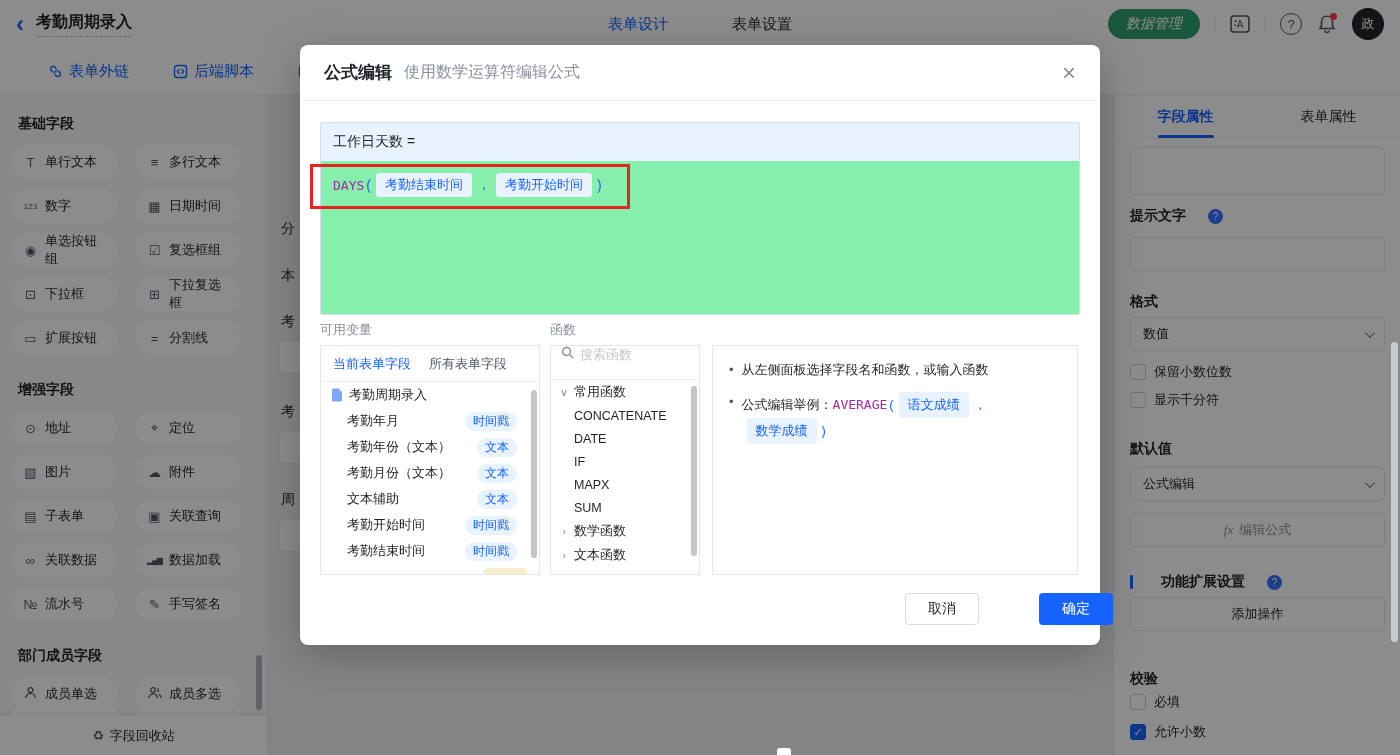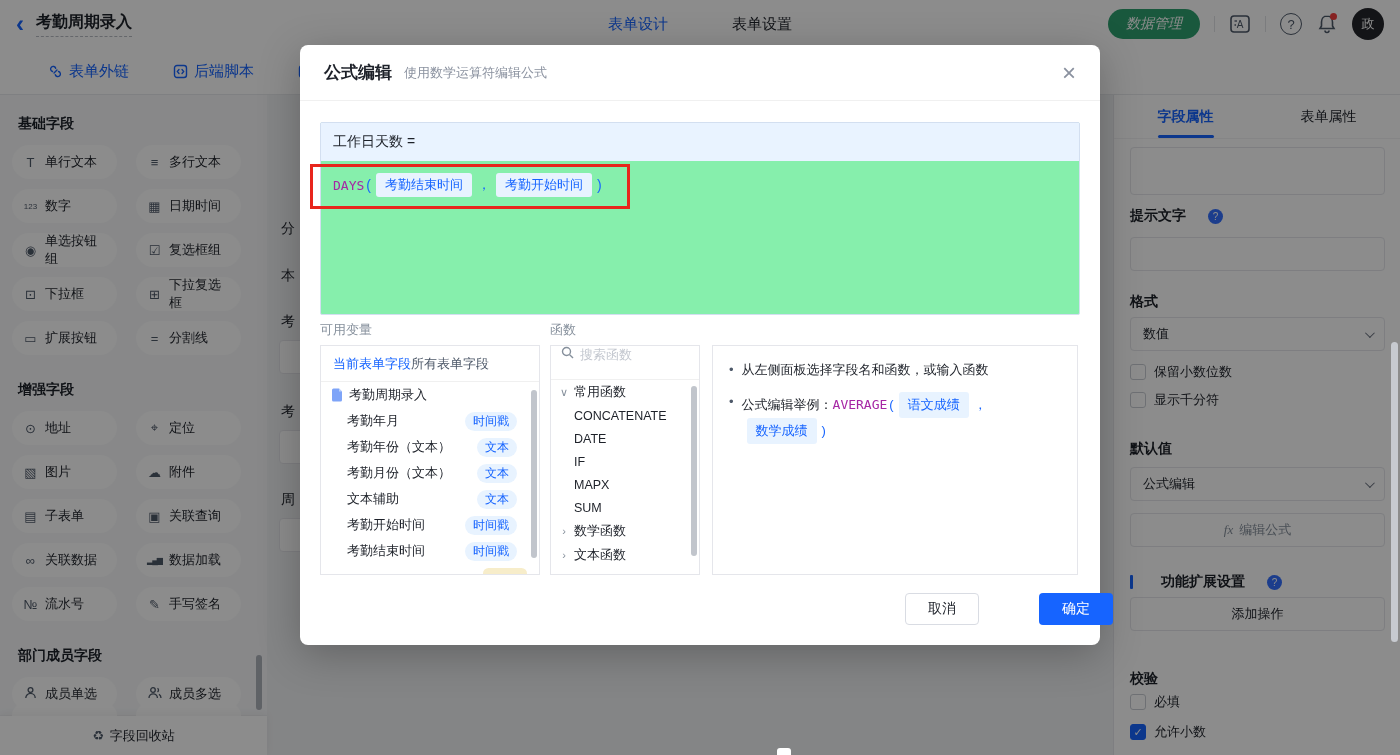--- a/index.html
+++ b/index.html
@@ -67,31 +67,31 @@
   .rp-btn{position:absolute;left:16px;width:255px;height:34px;border:1px solid #e5e6eb;border-radius:4px;background:#fff;display:flex;align-items:center;justify-content:center;font-size:13px;cursor:pointer;}
   .fx-txt{color:#86909c;display:flex;align-items:center;gap:6px;}
   .fx-glyph{font-style:italic;font-family:"Liberation Serif","DejaVu Serif",serif;}
   .blue-bar{display:inline-block;width:3px;height:14px;background:#1664ff;border-radius:1px;margin-right:6px;}
 
   
   .overlay{position:absolute;inset:0;background:rgba(0,0,0,.45);z-index:50;}
   .modal{position:absolute;left:300px;top:45px;width:800px;height:600px;background:#fff;border-radius:8px;box-shadow:0 10px 40px rgba(0,0,0,.25);z-index:100;}
   .m-header{height:56px;display:flex;align-items:center;padding:0 24px;border-bottom:1px solid #f0f0f0;}
   .m-title{font-size:17px;font-weight:bold;}
-  .m-sub{font-size:13px;color:#8a919f;margin-left:12px;}
+  .m-sub{font-size:16px;color:#8a919f;margin-left:12px;}
   .m-close{margin-left:auto;font-size:24px;color:#8a919f;line-height:1;cursor:pointer;}
   .formula-box{position:absolute;left:20px;top:77px;width:760px;height:193px;border:1px solid #d3dff0;border-radius:2px;background:#86efac;}
   .formula-head{height:38px;background:#e9f3ff;display:flex;align-items:center;padding:0 12px;font-size:14px;}
   .formula-line{display:flex;align-items:center;padding:12px;font-size:14px;color:#1664ff;}
   .fn-name{font-family:"DejaVu Sans Mono","Liberation Mono",monospace;font-size:13px;color:#a626a4;margin-right:2px;}
   .var-pill{background:#e8f3ff;color:#1664ff;font-size:13px;border-radius:3px;padding:3px 9px;margin:0 5px;white-space:nowrap;}
   .red-annot{position:absolute;left:10px;top:119px;width:320px;height:45px;border:3px solid #e8251c;z-index:5;pointer-events:none;}
   .panel-label{position:absolute;top:276px;font-size:13px;color:#86909c;}
   .m-panel{position:absolute;top:300px;height:230px;border:1px solid #e5e6eb;background:#fff;overflow:hidden;}
-  .vp-tabs{height:36px;display:flex;align-items:center;padding:0 12px;border-bottom:1px solid #f0f0f0;font-size:13px;}
+  .vp-tabs{height:36px;display:flex;align-items:center;gap:18px;padding:0 12px;border-bottom:1px solid #f0f0f0;font-size:13px;}
   .vp-tab-active{color:#1664ff;cursor:pointer;}
   .vp-tab-idle{color:#4e5969;cursor:pointer;}
   .tree-row{height:26px;display:flex;align-items:center;padding:0 10px;font-size:13px;cursor:pointer;}
   .tree-row .indent{padding-left:16px;}
   .badge{margin-left:auto;margin-right:12px;background:#e8f3ff;color:#1664ff;font-size:12px;border-radius:10px;padding:1px 8px;white-space:nowrap;}
   .doc-ic{flex:none;margin-right:6px;display:flex;}
   .scroll-thumb{position:absolute;right:2px;width:6px;border-radius:3px;background:#c1c5cc;}
   .partial-badge{position:absolute;right:12px;bottom:-5px;width:44px;height:11px;border-radius:8px;background:#f7edca;}
   .fn-search{height:34px;display:flex;align-items:flex-start;gap:6px;padding:0 10px;border-bottom:1px solid #f0f0f0;}
   .fn-placeholder{font-size:13px;color:#c3c7cf;}

